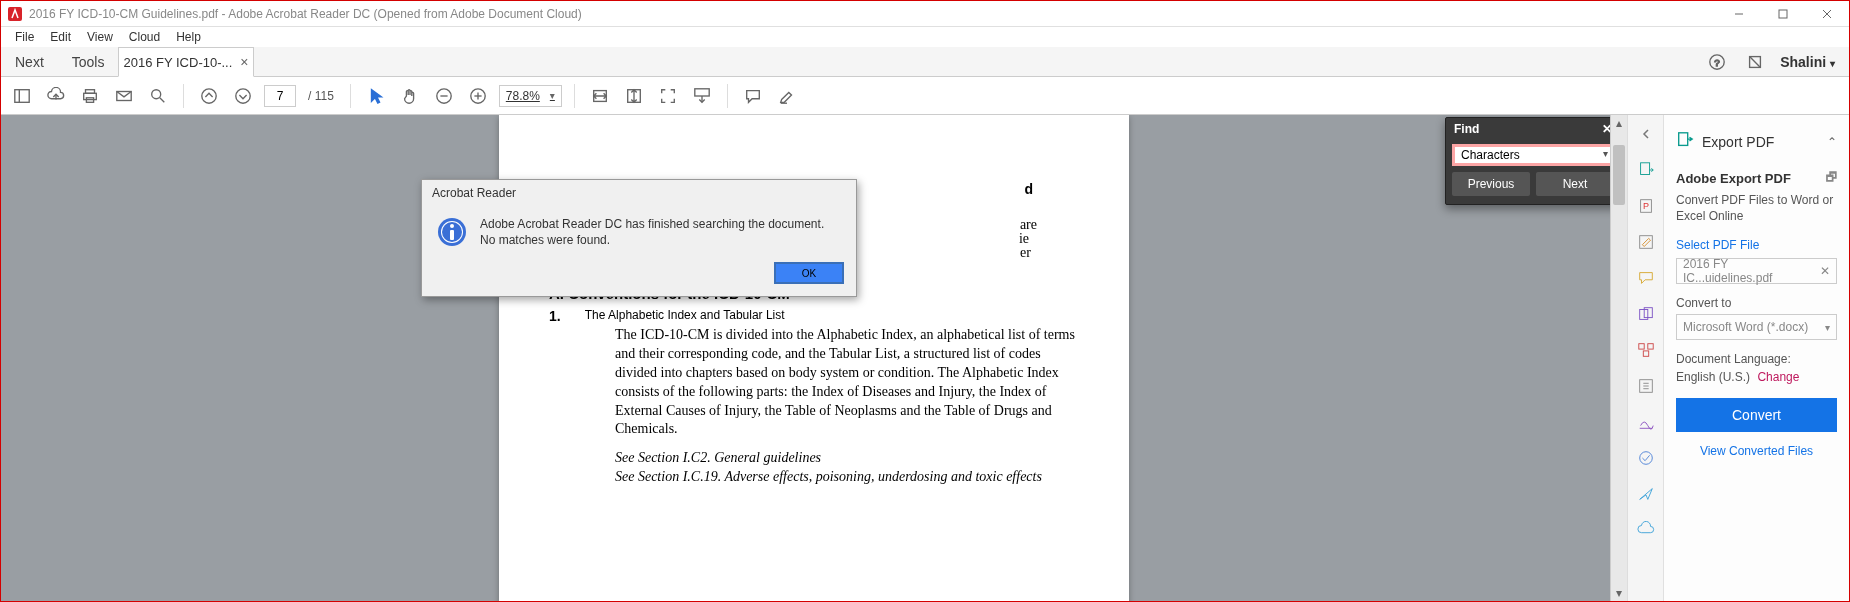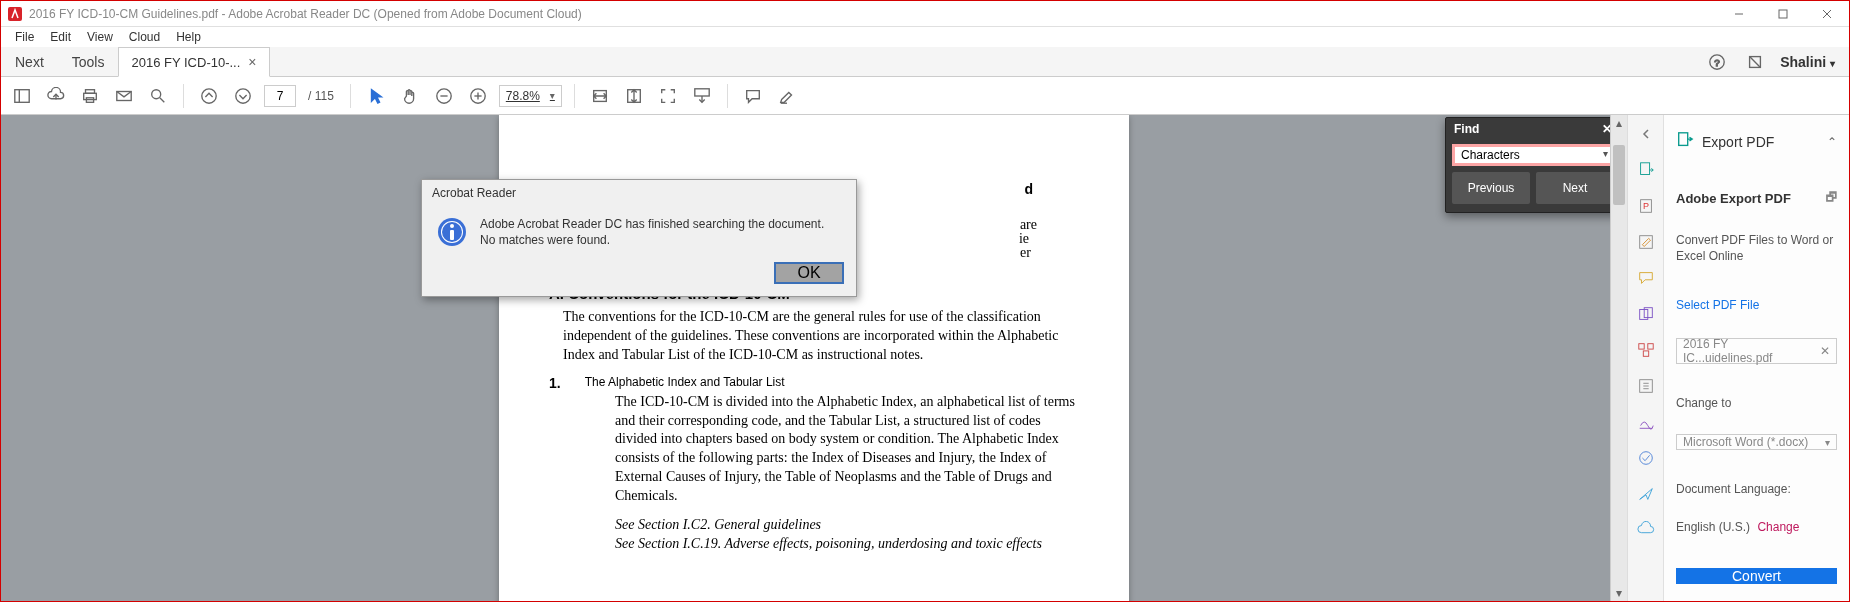--- a/index.html
+++ b/index.html
@@ -59,21 +59,21 @@
   .tabrow .appnav {
     display: flex;
     align-items: center;
     padding: 0 14px;
     font-size: 14px;
     color: #444;
   }
   .tabrow .doc-tab {
     display: flex;
     align-items: center;
-    padding: 0 12px;
+    padding: 0 4px;
     background: #fff;
     border-top: 1px solid #ccc;
     border-left: 1px solid #ccc;
     border-right: 1px solid #ccc;
     border-bottom: 1px solid #fff;
     margin-bottom: -1px;
     font-size: 13px;
     color: #333;
     gap: 8px;
   }
@@ -185,21 +185,21 @@
     padding: 2px 18px 2px 6px;
     font-size: 12px;
     color: #000;
     background:#fff;
   }
   .find-pop .fp-input-wrap{position:relative;}
   .find-pop .fp-dd { position:absolute; right:6px; top:4px; color:#555; font-size:10px;}
   .find-pop .fp-btns { display:flex; gap:6px; margin-top:6px;}
   .find-pop .fp-btn {
     flex:1;
-    height: 32px;
+    height: 24px;
     background: #555;
     color: #fff;
     border: none;
     border-radius: 2px;
     font-size: 12px;
   }
   
   .doc-scroll {
     position:absolute; right:0; top:0; bottom:0; width:17px;
     background:#e8e8e8;
@@ -230,21 +230,20 @@
     display:flex;align-items:center;justify-content:center;
   }
   
   .right-panel {
     width: 186px;
     background: #fdfdfd;
     border-left: 1px solid #e0e0e0;
     display:flex; flex-direction:column;
     padding: 8px 12px;
     font-size: 12px;
-    gap: 20px;
   }
   .rp-head {
     display:flex; align-items:center; gap:8px;
     font-size: 14px; color:#333;
     padding: 8px 0 16px 0;
   }
   .rp-head .ico { color:#0a7cc5; }
   .rp-head .chev { margin-left:auto; color:#666; font-size:12px;}
   .rp-sub {
     display:flex; align-items:center; gap:6px;
@@ -298,23 +297,23 @@
     width:32px;height:32px;
     display:flex;align-items:center;justify-content:center;
   }
   .modal .m-msg { flex:1; line-height:1.35;}
   .modal .m-foot {
     display:flex; justify-content:flex-end;
     padding: 8px 12px 12px 12px;
   }
   .modal .m-ok {
     width:70px; height:22px;
-    background:#a3a3a3;
+    background:#3b82f6;
     border:2px solid #3a6fb7;
-    font-size:16px;
+    font-size:10px;
   }
 </style>
 </head>
 <body>
 
 <div class="titlebar">
   <span class="app-icon">
     <svg width="16" height="16" viewBox="0 0 16 16">
         <rect x="1" y="1" width="14" height="14" rx="2" fill="#d8232a"></rect>
         <path d="M5 12 L8 4 L11 12" stroke="#fff" stroke-width="1.5" fill="none"></path>
@@ -493,21 +492,20 @@
   <div class="doc-area">
     <div class="doc-page">
 
       <div style="position:relative; height:0;">
         <div style="position:absolute; right:46px; top:6px; font-family:Arial; font-weight:700;">d</div>
         <div style="position:absolute; right:42px; top:42px;">are</div>
         <div style="position:absolute; right:50px; top:56px;">ie</div>
         <div style="position:absolute; right:48px; top:70px;">er</div>
       </div>
       <h3 class="section-h">A. Conventions for the ICD-10-CM</h3>
-      <p class="body-p">The conventions for the ICD-10-CM are the general rules for use of the classification independent of the guidelines.   These conventions are incorporated within the Alphabetic Index and Tabular List of the ICD-10-CM as instructional notes.</p>
       <div class="num-row">
         <span class="num">1.</span>
         <span class="num-title">The Alphabetic Index and Tabular List</span>
       </div>
       <p class="sub-body">The ICD-10-CM is divided into the Alphabetic Index, an alphabetical list of terms and their corresponding code, and the Tabular List, a structured list of codes divided into chapters based on body system or condition.  The Alphabetic Index consists of the following parts: the Index of Diseases and Injury, the Index of External Causes of Injury, the Table of Neoplasms and the Table of Drugs and Chemicals.</p>
       <p class="see">See Section I.C2.  General guidelines</p>
       <p class="see">See Section I.C.19. Adverse effects, poisoning, underdosing and toxic effects</p>
     </div>
 
     <div class="find-pop">
@@ -621,21 +619,21 @@
     <div class="rp-sub">
       <span>Adobe Export PDF</span>
       <span class="link-ico">🗗</span>
     </div>
     <div class="rp-text">Convert PDF Files to Word or Excel Online</div>
     <div class="rp-link">Select PDF File</div>
     <div class="rp-field">
       <span>2016 FY IC...uidelines.pdf</span>
       <span style="color:#888;">✕</span>
     </div>
-    <div class="rp-label">Change to</div>
+    <div class="rp-label">Convert to</div>
     <div class="rp-field">
       <span>Microsoft Word (*.docx)</span>
       <span style="font-size:10px;">▾</span>
     </div>
     <div class="rp-label">Document Language:</div>
     <div class="rp-lang">
       <span>English (U.S.)</span>
       <span class="change">Change</span>
     </div>
     <button class="rp-convert">Convert</button>

